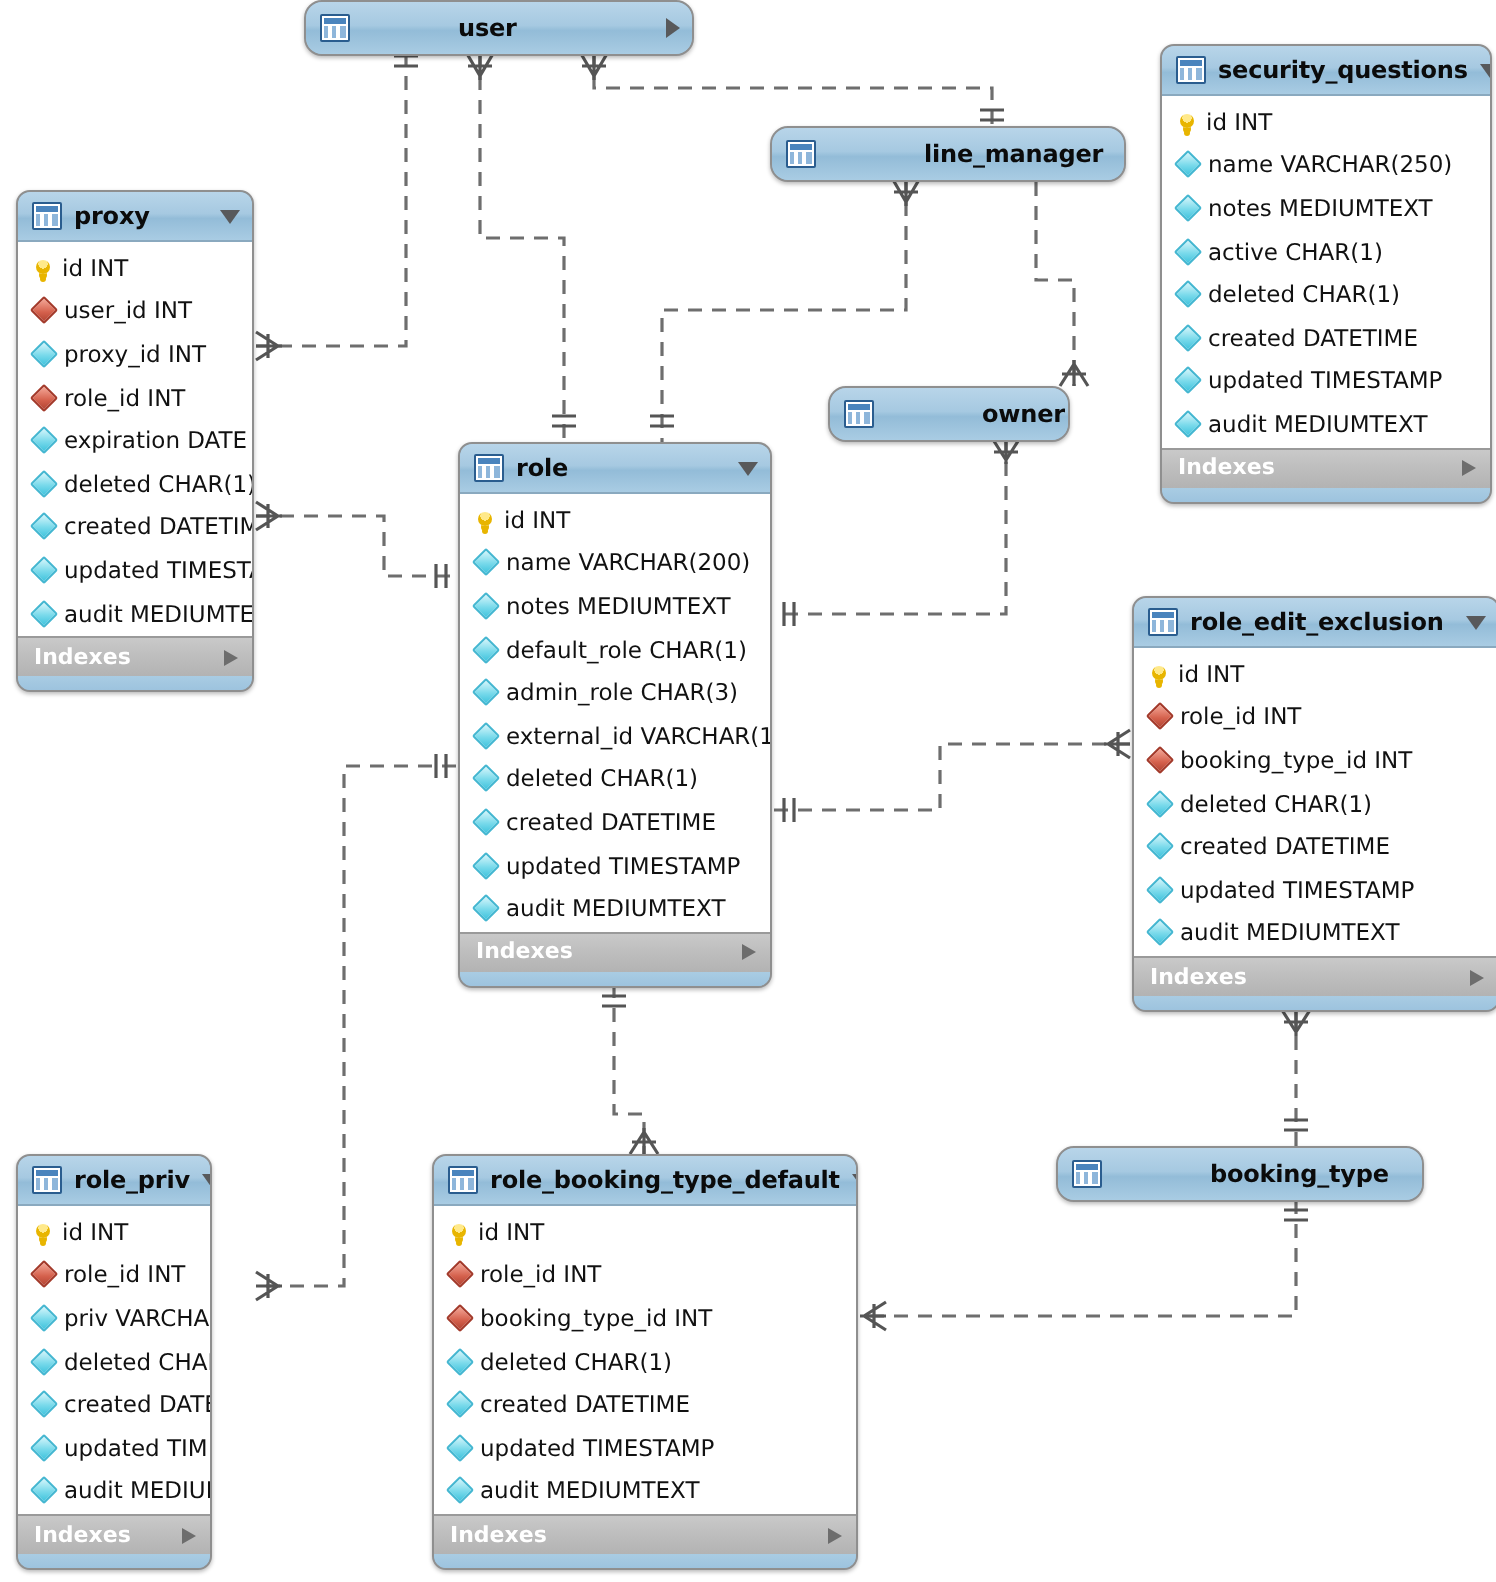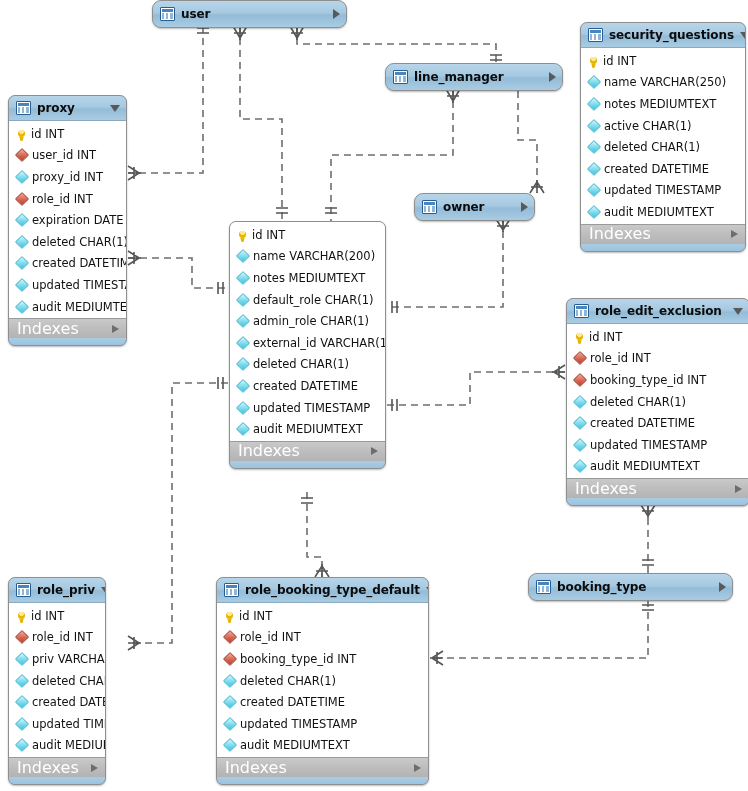--- a/index.html
+++ b/index.html
@@ -46,20 +46,21 @@
     background: linear-gradient(to bottom, #b8d5e9 0%, #a6c9e1 45%, #93bcd8 55%, #a9cce3 100%);
     border-bottom: 1px solid #8aa9bf;
     border-top-left-radius: 6px;
     border-top-right-radius: 6px;
   }
   .collapsed .tbl-header {
     height: 26px;
     border-bottom: none;
     border-radius: 8px;
     background: linear-gradient(to bottom, #b8d5e9 0%, #a6c9e1 45%, #93bcd8 55%, #a9cce3 100%);
+    gap: 48px;
   }
   .tbl-icon {
     width: 13px;
     height: 12px;
     flex: 0 0 auto;
     margin-right: 6px;
     border: 1px solid #2a5d8f;
     background: #ffffff;
     position: relative;
     border-radius: 1px;
@@ -160,22 +161,22 @@
   .tbl-footer {
     display: flex;
     align-items: center;
     height: 19px;
     padding: 0 7px 0 8px;
     background: linear-gradient(to bottom, #c9c9c9 0%, #bdbdbd 50%, #b3b3b3 100%);
     border-top: 1px solid #9a9a9a;
   }
   .tbl-footer .ft-label {
     flex: 1 1 auto;
-    font-size: 16px;
-    font-weight: normal;
+    font-size: 11px;
+    font-weight: bold;
     color: #ffffff;
     line-height: 12px;
   }
   .tbl-footer .ft-caret {
     width: 0; height: 0;
     border-top: 4.5px solid transparent;
     border-bottom: 4.5px solid transparent;
     border-left: 7px solid #6d6d6d;
   }
   .tbl-base {
@@ -428,40 +429,45 @@
         <div class="tbl-base"></div>
       </div>
       <div class="table-node collapsed" style="left: 414px; top: 193px; width: 121px;">
         <div class="tbl-header">
           <span class="tbl-icon"></span>
           <span class="tbl-title">owner</span>
           <span class="tbl-caret caret-right"></span>
         </div>
       </div>
       <div class="table-node" style="left: 229px; top: 221px; width: 157px;">
+        <div class="tbl-header">
+          <span class="tbl-icon"></span>
+          <span class="tbl-title">role</span>
+          <span class="tbl-caret caret-down"></span>
+        </div>
         <div class="tbl-body">
           <div class="col-row">
             <span class="col-mark mark-pk"></span>
             <span class="col-text">id INT</span>
           </div>
           <div class="col-row">
             <span class="col-mark mark-col"></span>
             <span class="col-text">name VARCHAR(200)</span>
           </div>
           <div class="col-row">
             <span class="col-mark mark-col"></span>
             <span class="col-text">notes MEDIUMTEXT</span>
           </div>
           <div class="col-row">
             <span class="col-mark mark-col"></span>
             <span class="col-text">default_role CHAR(1)</span>
           </div>
           <div class="col-row">
             <span class="col-mark mark-col"></span>
-            <span class="col-text">admin_role CHAR(1)</span>
+            <span class="col-text">admin_role CHAR(3)</span>
           </div>
           <div class="col-row">
             <span class="col-mark mark-col"></span>
             <span class="col-text">external_id VARCHAR(150)</span>
           </div>
           <div class="col-row">
             <span class="col-mark mark-col"></span>
             <span class="col-text">deleted CHAR(1)</span>
           </div>
           <div class="col-row">
@@ -518,21 +524,21 @@
             <span class="col-mark mark-col"></span>
             <span class="col-text">audit MEDIUMTEXT</span>
           </div>
         </div>
         <div class="tbl-footer">
           <span class="ft-label">Indexes</span>
           <span class="ft-caret"></span>
         </div>
         <div class="tbl-base"></div>
       </div>
-      <div class="table-node collapsed" style="left: 528px; top: 573px; width: 205px;">
+      <div class="table-node collapsed" style="left: 528px; top: 573px; width: 184px;">
         <div class="tbl-header">
           <span class="tbl-icon"></span>
           <span class="tbl-title">booking_type</span>
           <span class="tbl-caret caret-right"></span>
         </div>
       </div>
       <div class="table-node" style="left: 8px; top: 577px; width: 98px;">
         <div class="tbl-header">
           <span class="tbl-icon"></span>
           <span class="tbl-title">role_priv</span>

